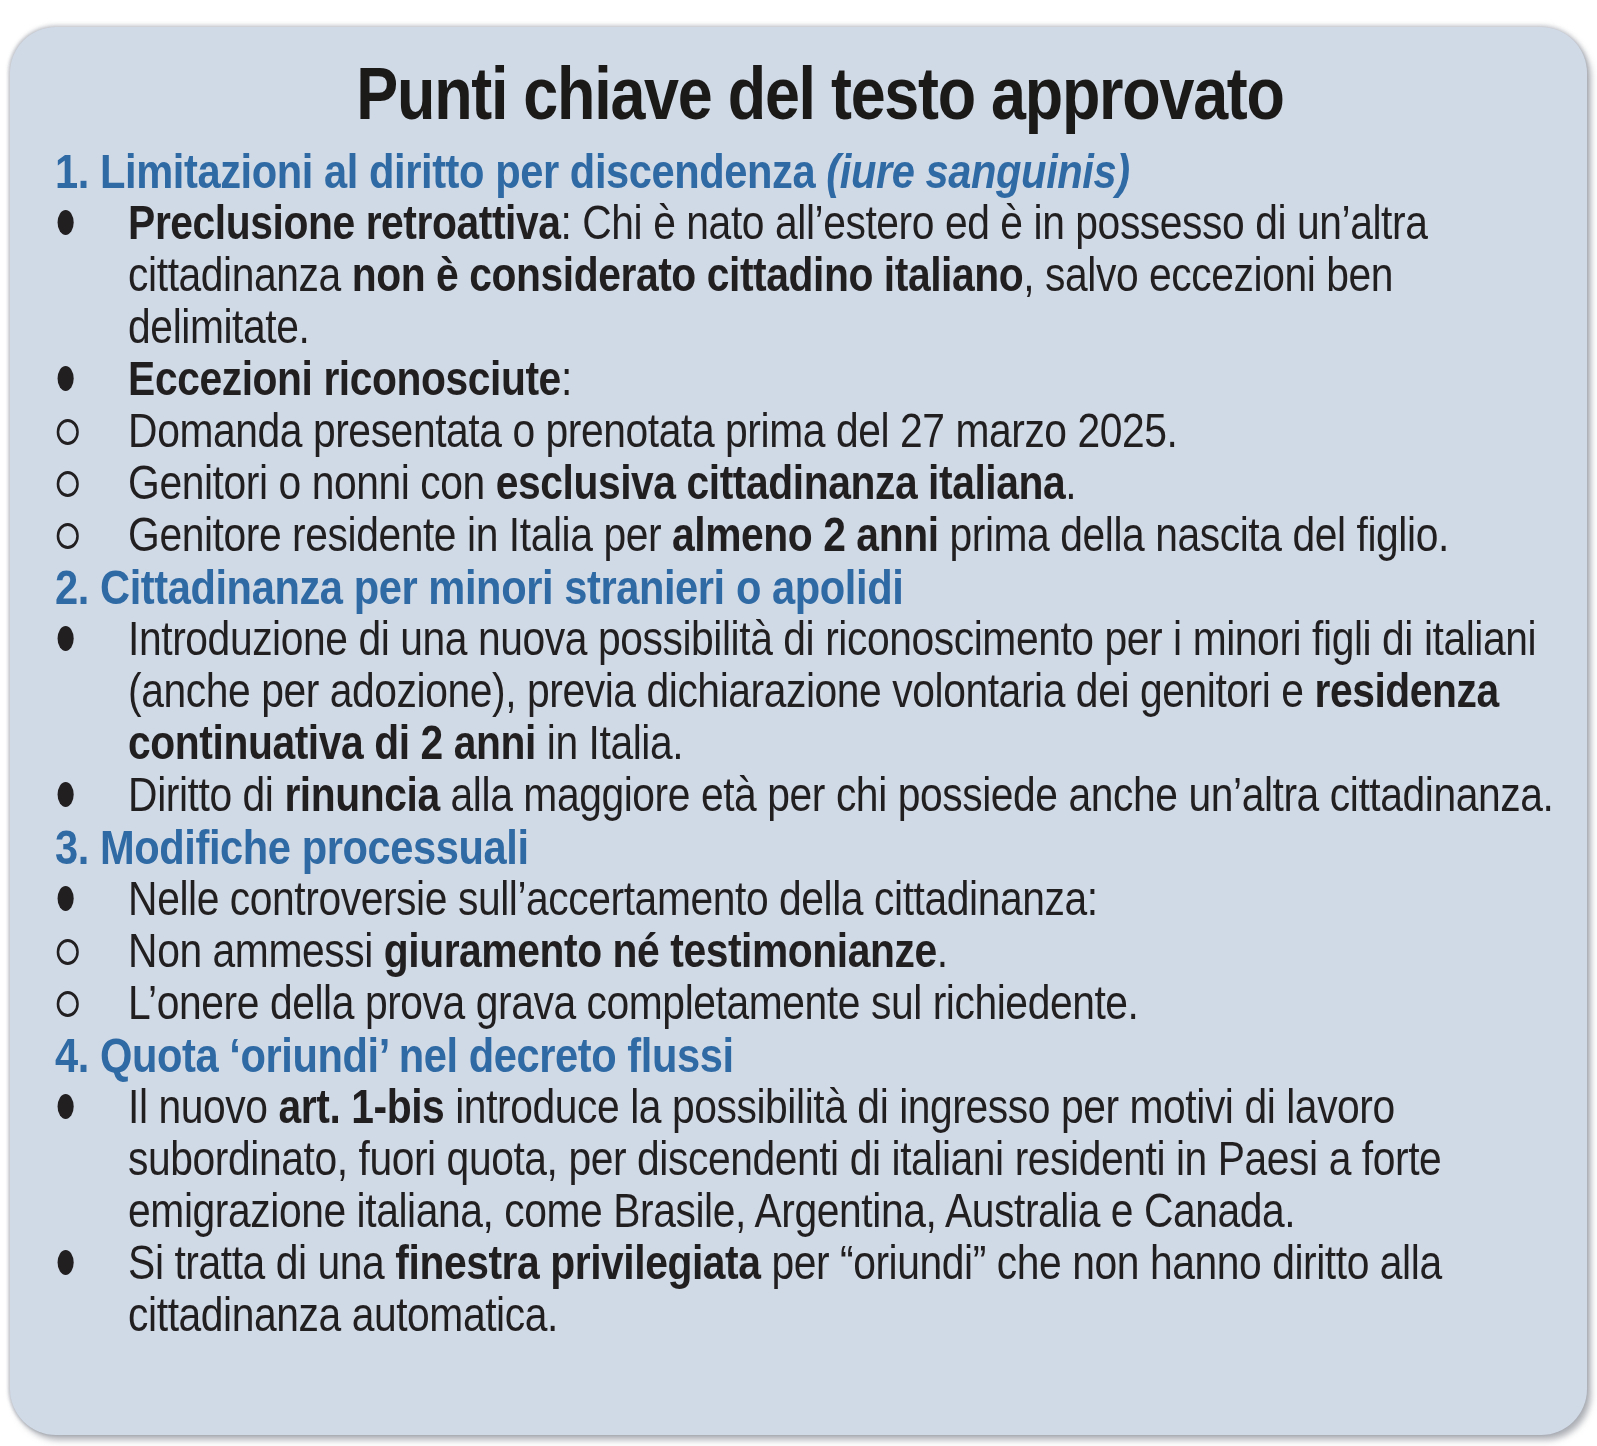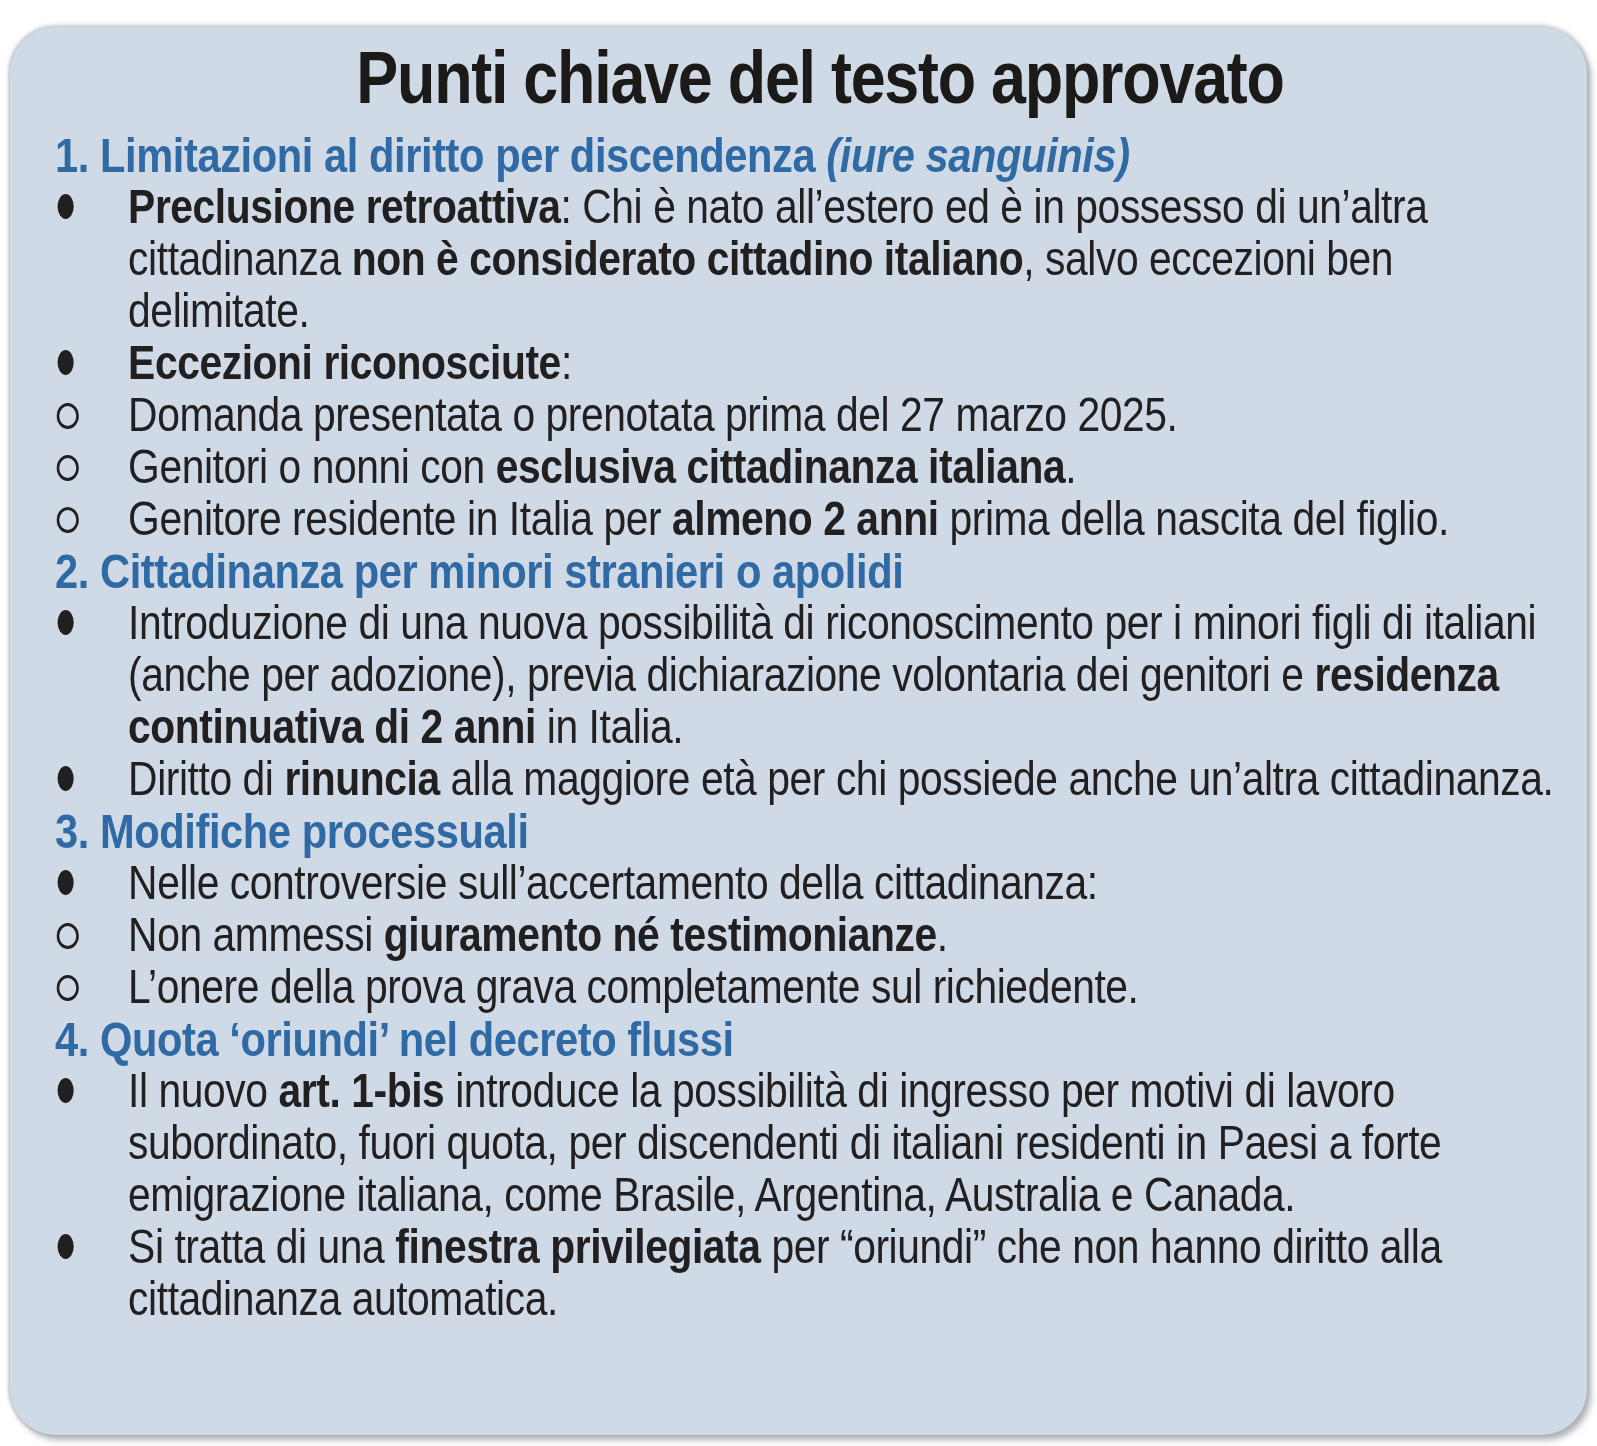--- a/index.html
+++ b/index.html
@@ -18,21 +18,21 @@
   .card{
     position:absolute;
     left:10px; top:27px;
     width:1577px; height:1408px;
     background:var(--card);
     border-radius:46px;
     box-shadow: 4px 5px 6px rgba(110,115,125,0.55), 0 -2px 4px rgba(150,155,165,0.45), -2px 0 3px rgba(150,155,165,0.35);
   }
   .inner{
     position:absolute;
-    left:45px; top:4px;
+    left:45px; top:20px;
     width:1500px;
   }
   .squeeze{
     width:1800px;
     transform:scaleX(0.85);
     transform-origin:0 0;
     font-size:48px;
     line-height:52px;
     color:var(--ink);
     letter-spacing:-0.5px;

